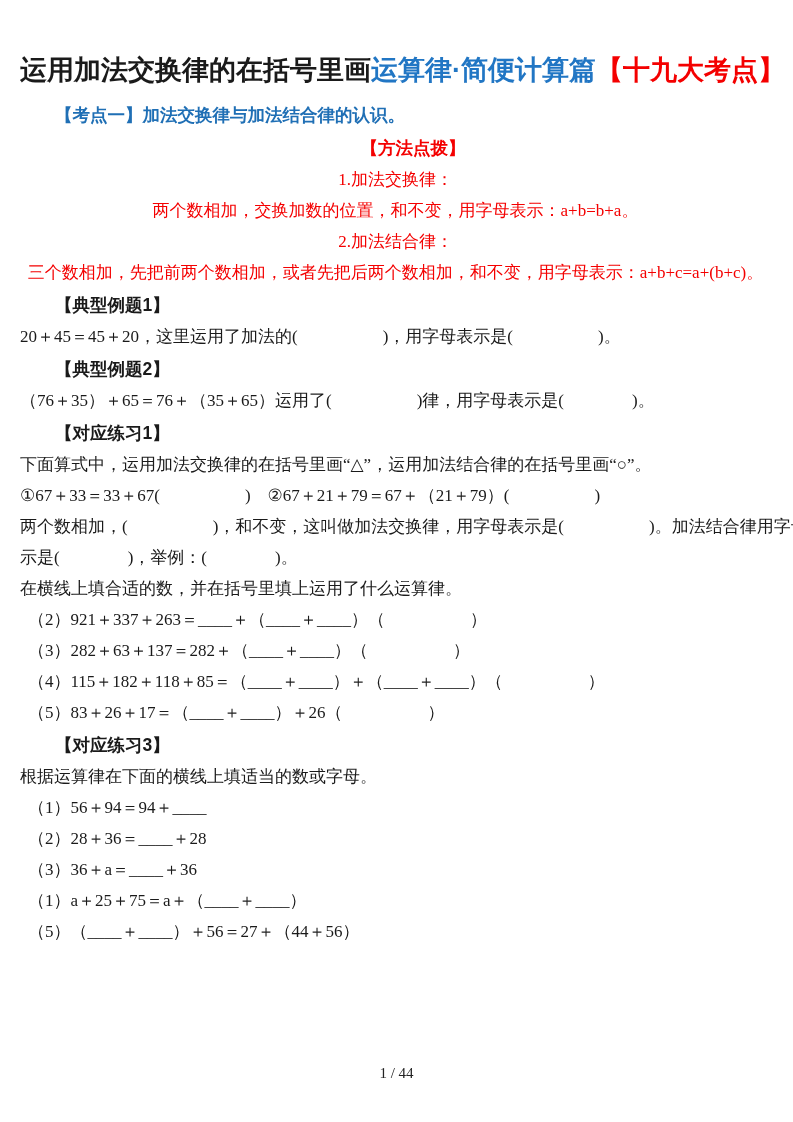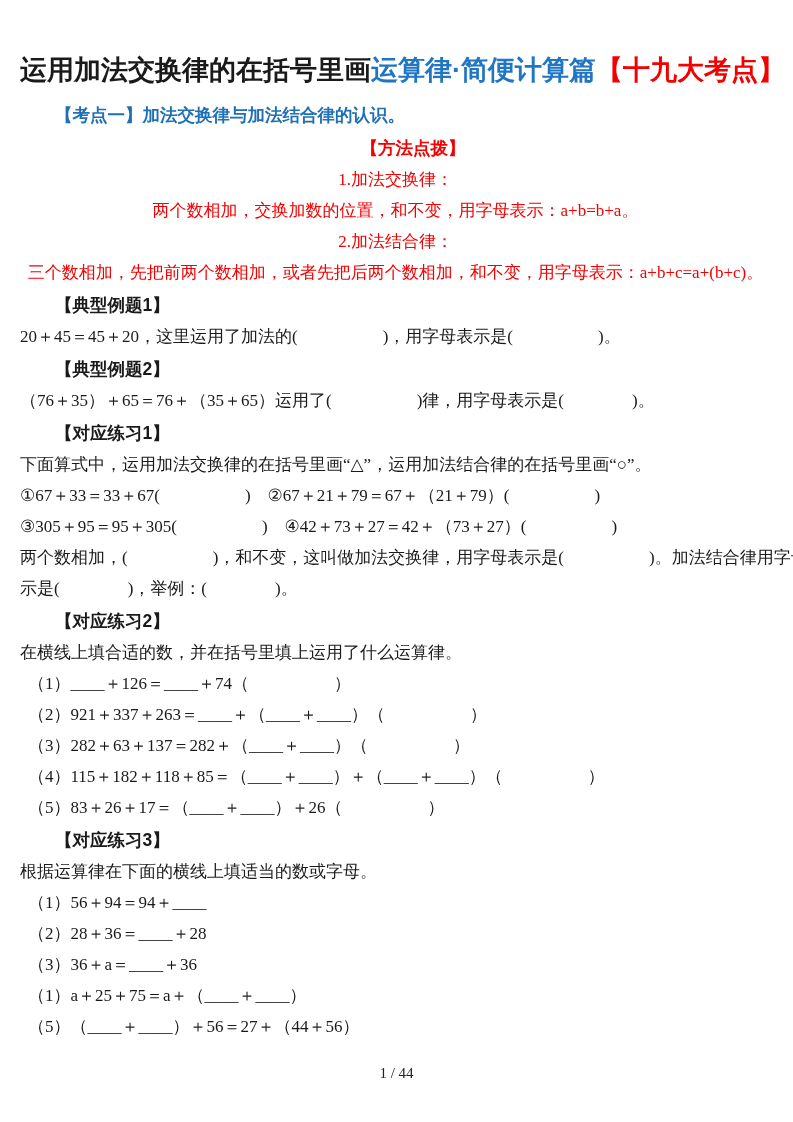--- a/index.html
+++ b/index.html
@@ -75,27 +75,24 @@
 
     <div class="line heading">【典型例题1】</div>
     <div class="line">20＋45＝45＋20，这里运用了加法的(　　　　　)，用字母表示是(　　　　　)。</div>
 
     <div class="line heading">【典型例题2】</div>
     <div class="line">（76＋35）＋65＝76＋（35＋65）运用了(　　　　　)律，用字母表示是(　　　　)。</div>
 
     <div class="line heading">【对应练习1】</div>
     <div class="line">下面算式中，运用加法交换律的在括号里画“△”，运用加法结合律的在括号里画“○”。</div>
     <div class="line">①67＋33＝33＋67(　　　　　)　②67＋21＋79＝67＋（21＋79）(　　　　　)</div>
-    <div class="line">③305＋95＝95＋305(　　　　　)　④42＋73＋27＝42＋（73＋27）(　　　　　)</div>
     <div class="line">两个数相加，(　　　　　)，和不变，这叫做加法交换律，用字母表示是(　　　　　)。加法结合律用字母表</div>
     <div class="line">示是(　　　　)，举例：(　　　　)。</div>
 
-    <div class="line heading">【对应练习2】</div>
     <div class="line">在横线上填合适的数，并在括号里填上运用了什么运算律。</div>
-    <div class="line item">（1）____＋126＝____＋74（　　　　　）</div>
     <div class="line item">（2）921＋337＋263＝____＋（____＋____）（　　　　　）</div>
     <div class="line item">（3）282＋63＋137＝282＋（____＋____）（　　　　　）</div>
     <div class="line item">（4）115＋182＋118＋85＝（____＋____）＋（____＋____）（　　　　　）</div>
     <div class="line item">（5）83＋26＋17＝（____＋____）＋26（　　　　　）</div>
 
     <div class="line heading">【对应练习3】</div>
     <div class="line">根据运算律在下面的横线上填适当的数或字母。</div>
     <div class="line item">（1）56＋94＝94＋____</div>
     <div class="line item">（2）28＋36＝____＋28</div>
     <div class="line item">（3）36＋a＝____＋36</div>

